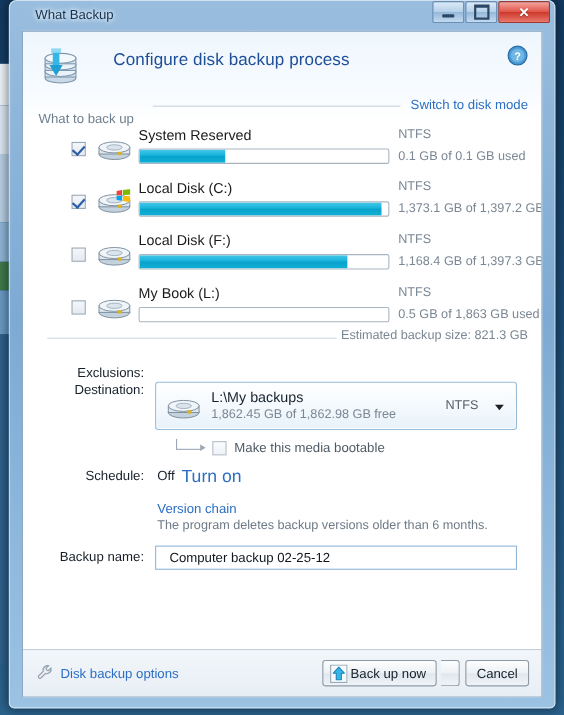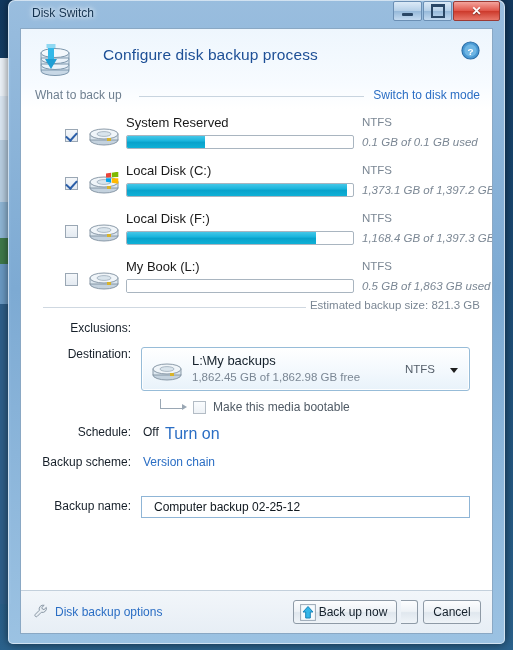--- a/index.html
+++ b/index.html
@@ -98,21 +98,21 @@
     position: absolute; left: 62px; top: 17px;
     font-size: 15.5px; color: #1d4f96;
     letter-spacing: .1px;
     margin-left: 20px;
   }
   #help-icon { position: absolute; right: 12px; top: 12px; width: 19px; height: 19px; cursor: pointer; }
 
   
   #section-row { position: relative; height: 24px; }
   #section-label {
-    position: absolute; left: 14px; top: 3px;
+    position: absolute; left: 14px; top: 16px;
     font-size: 12px; color: #6e7f90;
   }
   #section-rule {
     position: absolute; left: 118px; right: 128px; top: 11px;
     height: 1px; background: #c8d4df;
   }
   #switch-link {
     position: absolute; right: 12px; top: 3px;
     font-size: 12px; color: #2b6ec4; cursor: pointer;
   }
@@ -156,21 +156,20 @@
     box-sizing: border-box;
   }
   .dr-fs {
     position: absolute; left: 341px; top: 4px;
     font-size: 11.5px; color: #7b8794;
   }
   .dr-used {
     position: absolute; left: 341px; top: 24px;
     font-size: 11.5px; color: #7b8794;
     white-space: nowrap;
-    font-style: italic;
   }
 
   
   #estimate-row { position: absolute; left: 0; right: 0; top: 270px; height: 18px; }
   #estimate-rule {
     position: absolute; left: 22px; right: 186px; top: 8px;
     height: 1px; background: #cfd8e1;
   }
   #estimate-text {
     position: absolute; right: 12px; top: 0;
@@ -314,21 +313,21 @@
   <div class="bgwin b3"></div>
   <div class="bgwin b4"></div>
   <div class="bgwin b5"></div>
   <div class="bgwin b6"></div>
   <div class="bgwin b7"></div>
 </div>
 
 <div id="window">
 
   <div id="titlebar">
-    <div id="title-text">Disk Switch</div>
+    <div id="title-text">What Backup</div>
     <div class="winbtns">
       <div class="winbtn min">
         <div class="glyph">
             <div class="minline"></div>
           </div>
       </div>
       <div class="winbtn max">
         <div class="glyph">
             <div class="maxbox"></div>
           </div>
@@ -444,21 +443,21 @@
         </div>
 
       <div id="estimate-row">
         <div id="estimate-rule"></div>
         <div id="estimate-text">Estimated backup size:  821.3 GB</div>
       </div>
 
       <div id="form">
 
         <div class="frow" id="exclusions-row">
-          <div class="flabel" style="left: 0px;">Exclusions:</div>
+          <div class="flabel" style="left: 0px; margin-top: 11px;">Exclusions:</div>
           <div id="exclusions-add" class="link underline">Add</div>
         </div>
 
         <div class="frow" id="destination-row">
           <div class="flabel" style="left: 0px;">Destination:</div>
           <div id="dest-box">
             <svg id="dest-icon" viewBox="0 0 34 24">
               <ellipse cx="17" cy="16" rx="14" ry="5" fill="#c4d2de" stroke="#7f909f" stroke-width=".9"></ellipse>
               <rect x="3" y="10" width="28" height="6" fill="#dde7ef" stroke="#7f909f" stroke-width=".9"></rect>
               <ellipse cx="17" cy="10" rx="14" ry="5" fill="#f0f5f9" stroke="#7f909f" stroke-width=".9"></ellipse>
@@ -479,22 +478,22 @@
           <div id="bootable-label">Make this media bootable</div>
         </div>
 
         <div class="frow" id="schedule-row">
           <div class="flabel" style="left: 0px;">Schedule:</div>
           <div id="schedule-value">Off</div>
           <div id="schedule-turnon" class="link">Turn on</div>
         </div>
 
         <div class="frow" id="scheme-row">
-          <div class="flabel" style="left: 0px;">Backup scheme:</div>
           <div id="scheme-value" class="link">Version chain</div>
+          <div id="scheme-desc">The program deletes backup versions older than 6 months.</div>
         </div>
 
         <div class="frow" id="name-row">
           <div class="flabel" style="left: 0px;">Backup name:</div>
           <input id="name-input" type="text" value="Computer backup 02-25-12" style="">
         </div>
 
       </div>
     </div>
 

